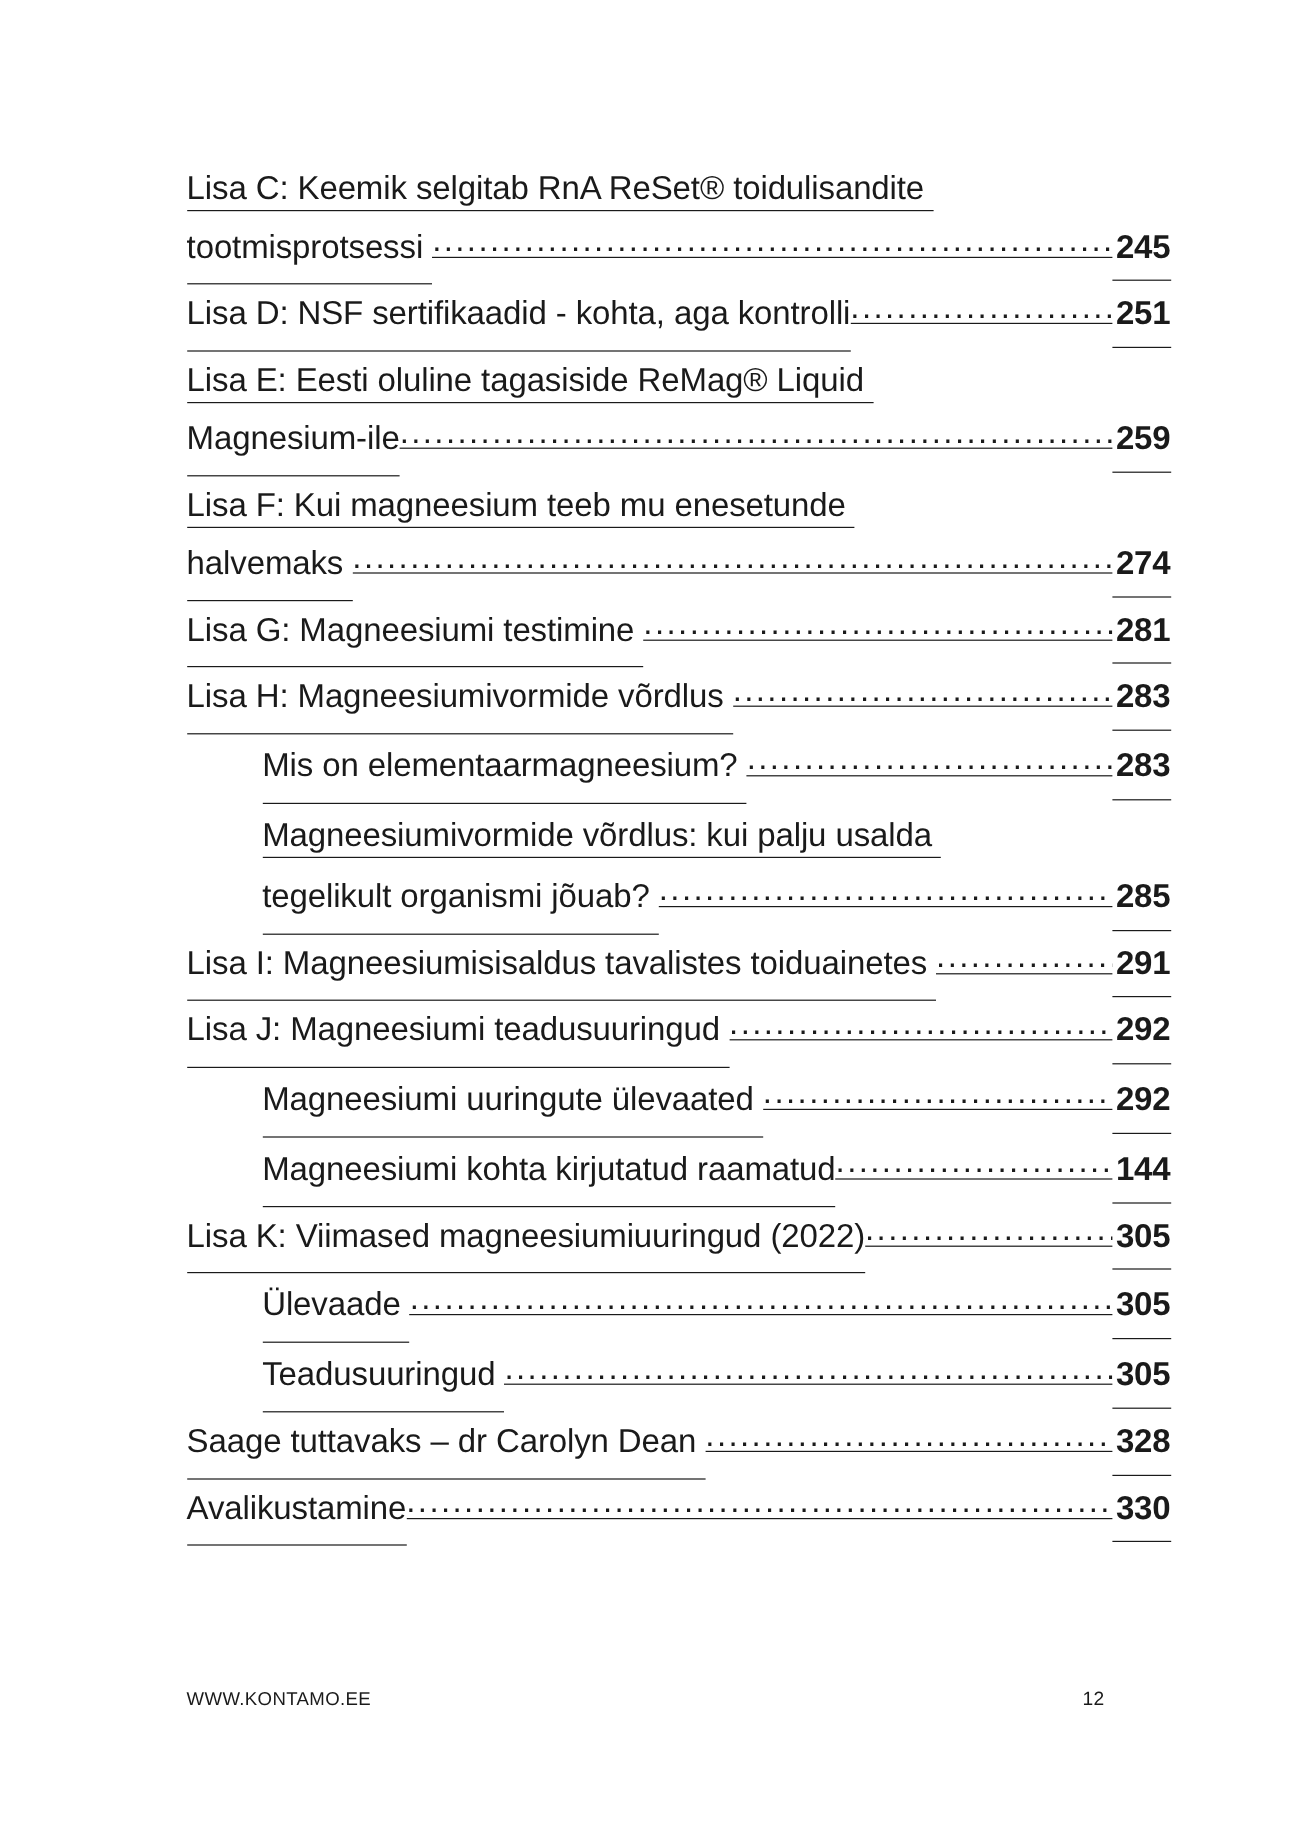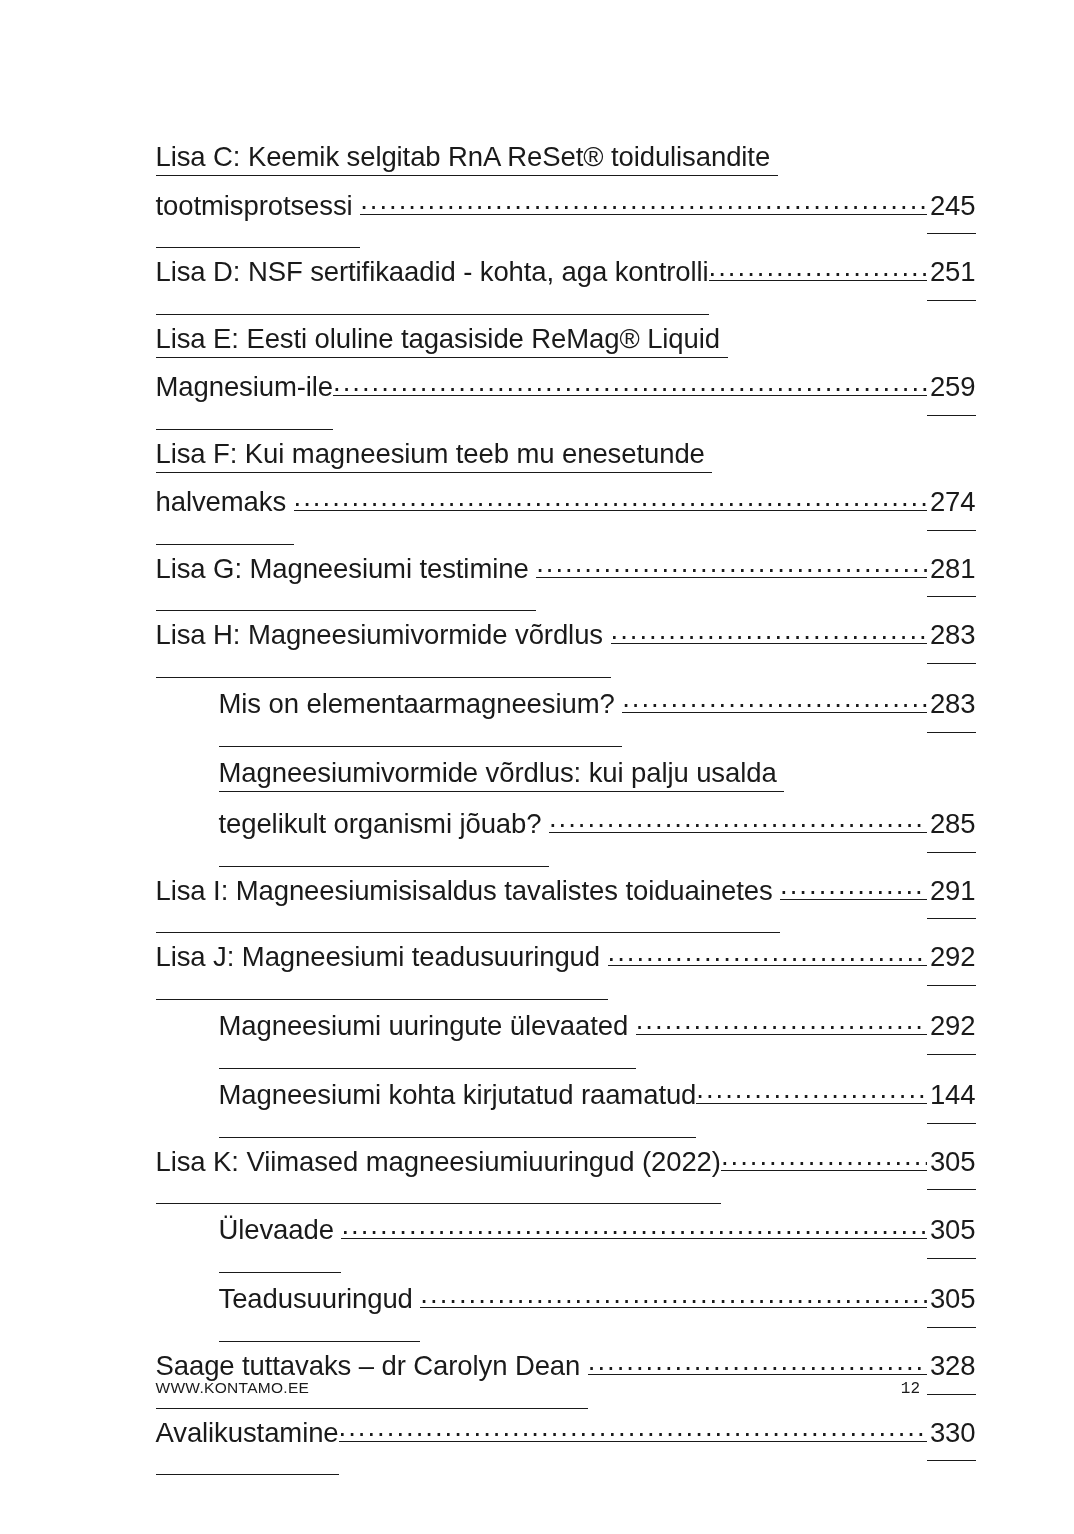--- a/index.html
+++ b/index.html
@@ -52,21 +52,21 @@
   
   .row {
     display: flex;
     align-items: baseline;
     width: 100%;
   }
 
   .title {
     flex: 0 1 auto;
     border-bottom: 1.6px solid #1a1a1a;
-    padding-bottom: 17px;
+    padding-bottom: 6px;
     white-space: pre-wrap;
   }
 
   .leader {
     flex: 1 1 auto;
     min-width: 6px;
     overflow: hidden;
     border-bottom: 1.6px solid #1a1a1a;
     padding-bottom: 3px;
     position: relative;
@@ -86,49 +86,50 @@
     color: #1a1a1a;
     font-size: 27.5px;
     line-height: 1em;
   }
 
   .page-num {
     flex: 0 0 auto;
     padding-left: 3px;
     border-bottom: 1.6px solid #1a1a1a;
     padding-bottom: 3px;
+    font-weight: bold;
   }
 
   
   .wrap-line {
     display: block;
     width: 100%;
   }
   .wrap-line .seg {
     border-bottom: 1.6px solid #1a1a1a;
     padding-bottom: 3px;
     white-space: pre;
   }
 
   
   #footer {
     position: absolute;
     left: 128px;
     right: 126px;
-    top: 1379px;
+    top: 1408px;
     display: flex;
     justify-content: space-between;
     align-items: baseline;
     font-size: 15.5px;
     letter-spacing: 0.3px;
     color: #1a1a1a;
   }
 
   #footer .site { white-space: nowrap; }
-  #footer .pageno { white-space: nowrap; font-size: 16px; font-family: Liberation Mono, monospace; }
+  #footer .pageno { white-space: nowrap; font-size: 16px; }
 </style>
 </head>
 <body>
 
 <div id="page">
 
   <div id="toc">
       <a class="toc-entry level-1" href="#">
         <span class="wrap-line"><span class="seg">Lisa C: Keemik selgitab RnA ReSet® toidulisandite </span></span>
         <span class="row">

